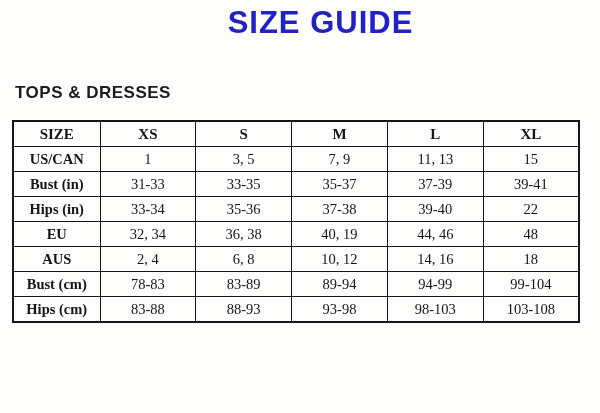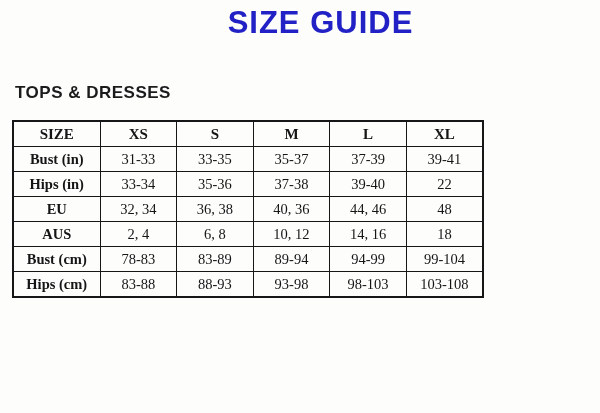--- a/index.html
+++ b/index.html
@@ -29,21 +29,21 @@
     margin: 44px 0 0 15px;
     font-size: 17px;
     line-height: 18px;
     font-weight: bold;
     letter-spacing: 0.5px;
     color: #1b1b1b;
     font-family: "Liberation Sans", sans-serif;
   }
   table.size-table {
     margin: 18px 8px 0 12px;
-    width: 472px;
+    width: 568px;
     border-collapse: collapse;
     table-layout: fixed;
     border: 2px solid #161616;
     font-family: "Liberation Serif", "DejaVu Serif", serif;
   }
   table.size-table col.label-col { width: 87px; }
   table.size-table th,
   table.size-table td {
     border: 1.5px solid #161616;
     height: 24px;
@@ -83,40 +83,48 @@
         <th>SIZE</th>
         <th>XS</th>
         <th>S</th>
         <th>M</th>
         <th>L</th>
         <th>XL</th>
       </tr>
     </thead>
   <tbody>
       <tr>
+        <td class="row-label">US/CAN</td>
+        <td>1</td>
+        <td>3, 5</td>
+        <td>7, 9</td>
+        <td>11, 13</td>
+        <td>15</td>
+      </tr>
+      <tr>
         <td class="row-label">Bust (in)</td>
         <td>31-33</td>
         <td>33-35</td>
         <td>35-37</td>
         <td>37-39</td>
         <td>39-41</td>
       </tr>
       <tr>
         <td class="row-label">Hips (in)</td>
         <td>33-34</td>
         <td>35-36</td>
         <td>37-38</td>
         <td>39-40</td>
         <td>22</td>
       </tr>
       <tr>
         <td class="row-label">EU</td>
         <td>32, 34</td>
         <td>36, 38</td>
-        <td>40, 36</td>
+        <td>40, 19</td>
         <td>44, 46</td>
         <td>48</td>
       </tr>
       <tr>
         <td class="row-label">AUS</td>
         <td>2, 4</td>
         <td>6, 8</td>
         <td>10, 12</td>
         <td>14, 16</td>
         <td>18</td>

